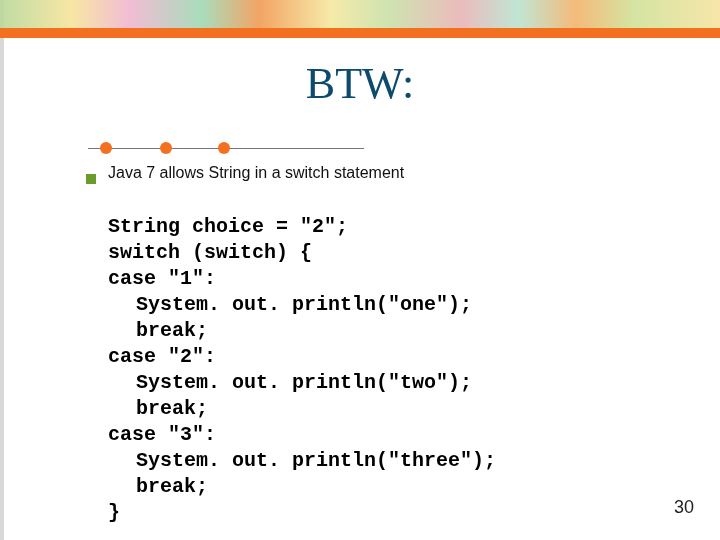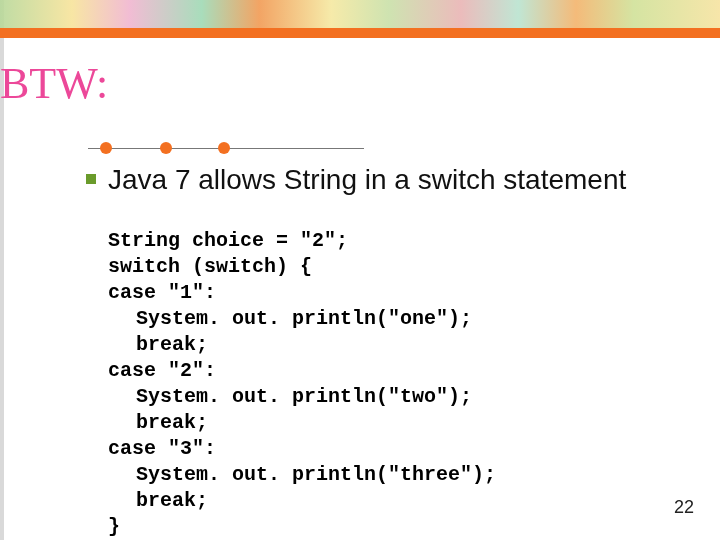--- a/index.html
+++ b/index.html
@@ -31,23 +31,24 @@
   .left-stripe {
     position: absolute;
     top: 0; left: 0;
     width: 4px; height: 540px;
     background: #d9d9d9;
   }
   .title {
     position: absolute;
     top: 58px;
     left: 0; right: 0;
+    text-align: center;
     font-size: 44px;
     font-family: "Times New Roman", Times, serif;
-    color: #ec4899;
+    color: #0c4a6e;
   }
   .bullets-line {
     position: absolute;
     top: 148px;
     left: 88px;
     width: 276px;
     border-top: 1px solid #777;
   }
   .bullet-dot {
     position: absolute;
@@ -59,21 +60,21 @@
   .dot1 { left: 100px; }
   .dot2 { left: 160px; }
   .dot3 { left: 218px; }
   .body-area {
     position: absolute;
     top: 164px;
     left: 108px;
     right: 30px;
   }
   .main-bullet {
-    font-size: 28px;
+    font-size: 16px;
     color: #111;
     margin-bottom: 6px;
     position: relative;
   }
   .main-bullet .sq {
     position: absolute;
     left: -22px;
     top: 10px;
     width: 10px; height: 10px;
     background: #6a9b2b;
@@ -124,13 +125,13 @@
 <span class="indent">break;</span>
 <span>case "2":</span>
 <span class="indent">System. out. println("two");</span>
 <span class="indent">break;</span>
 <span>case "3":</span>
 <span class="indent">System. out. println("three");</span>
 <span class="indent">break;</span>
 <span>}</span></div>
 </div>
 
-<div class="page-num">22</div>
+<div class="page-num">30</div>
 
 </body></html>

